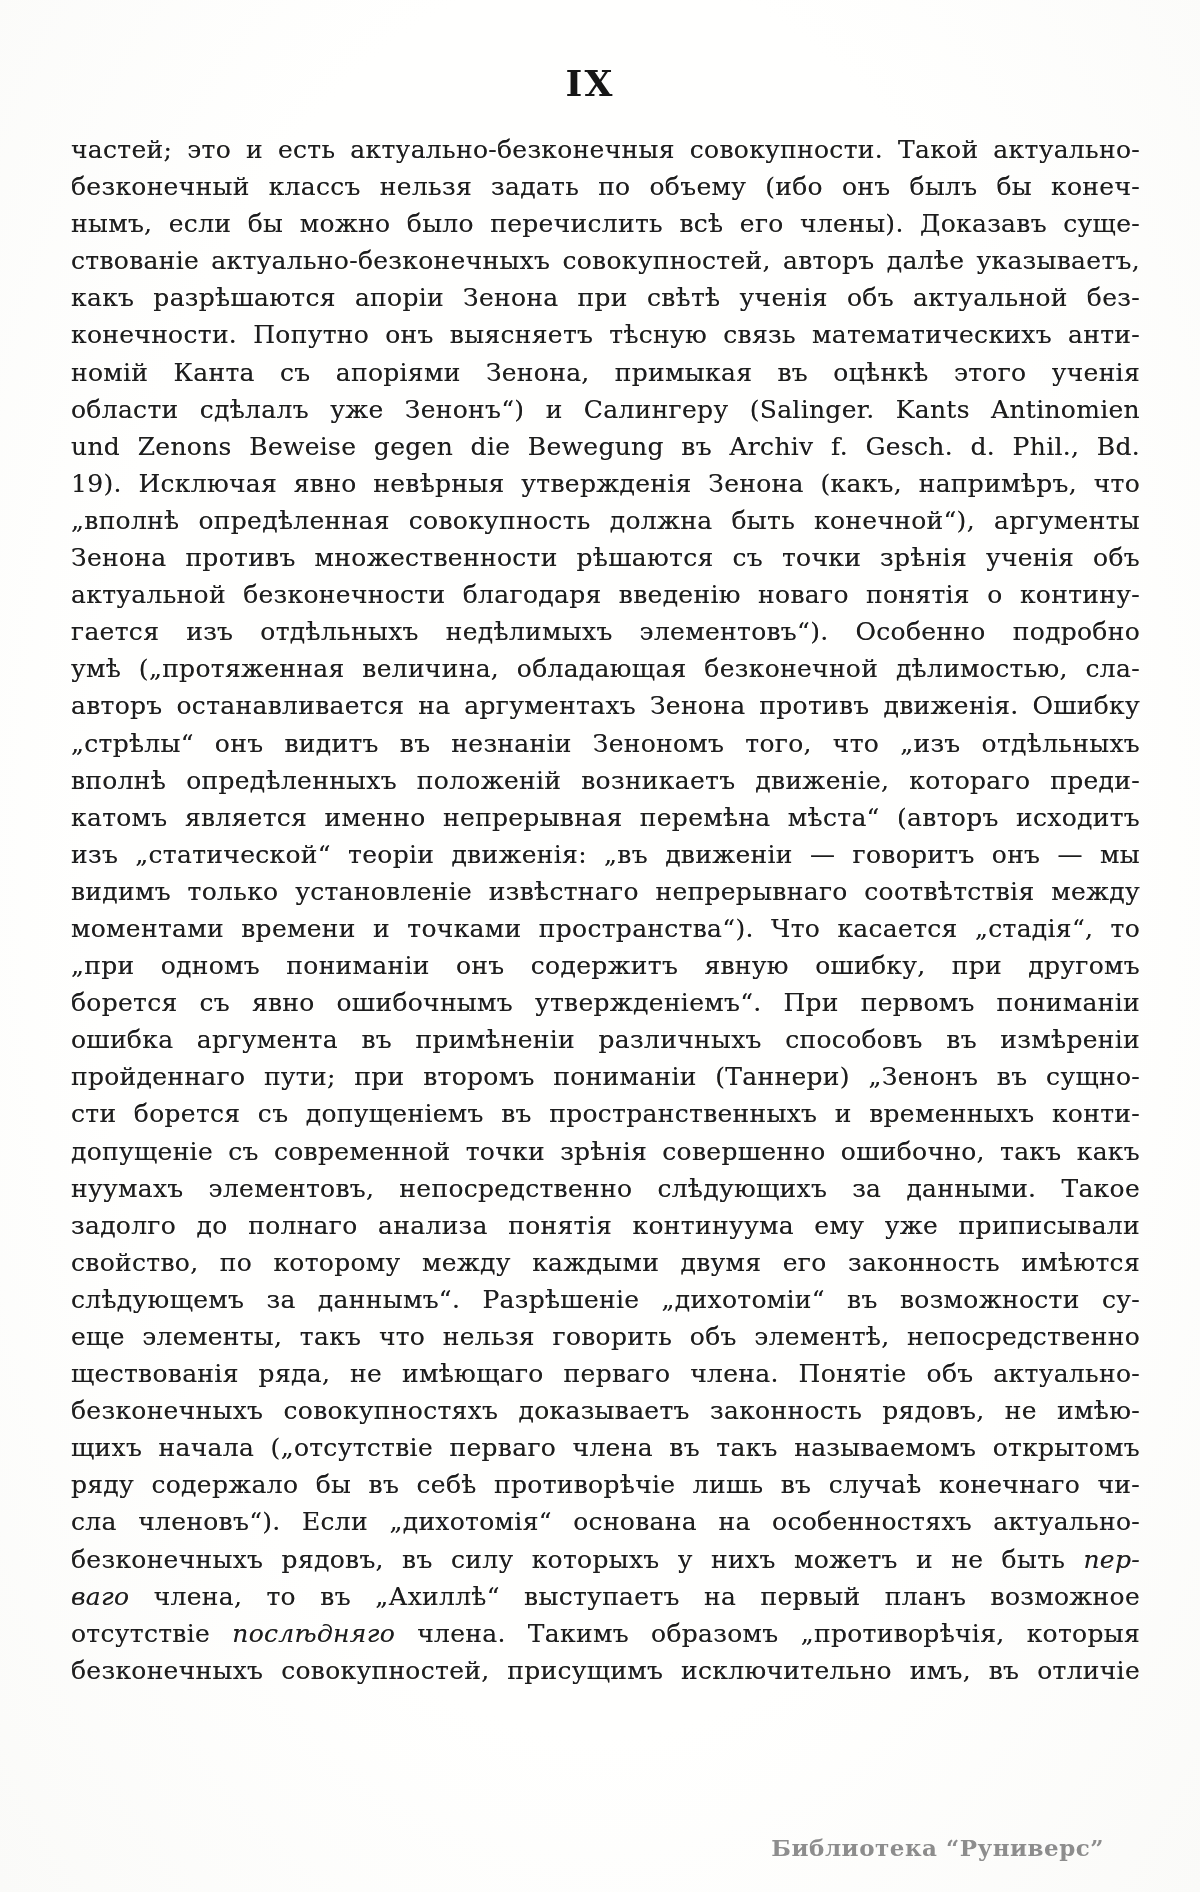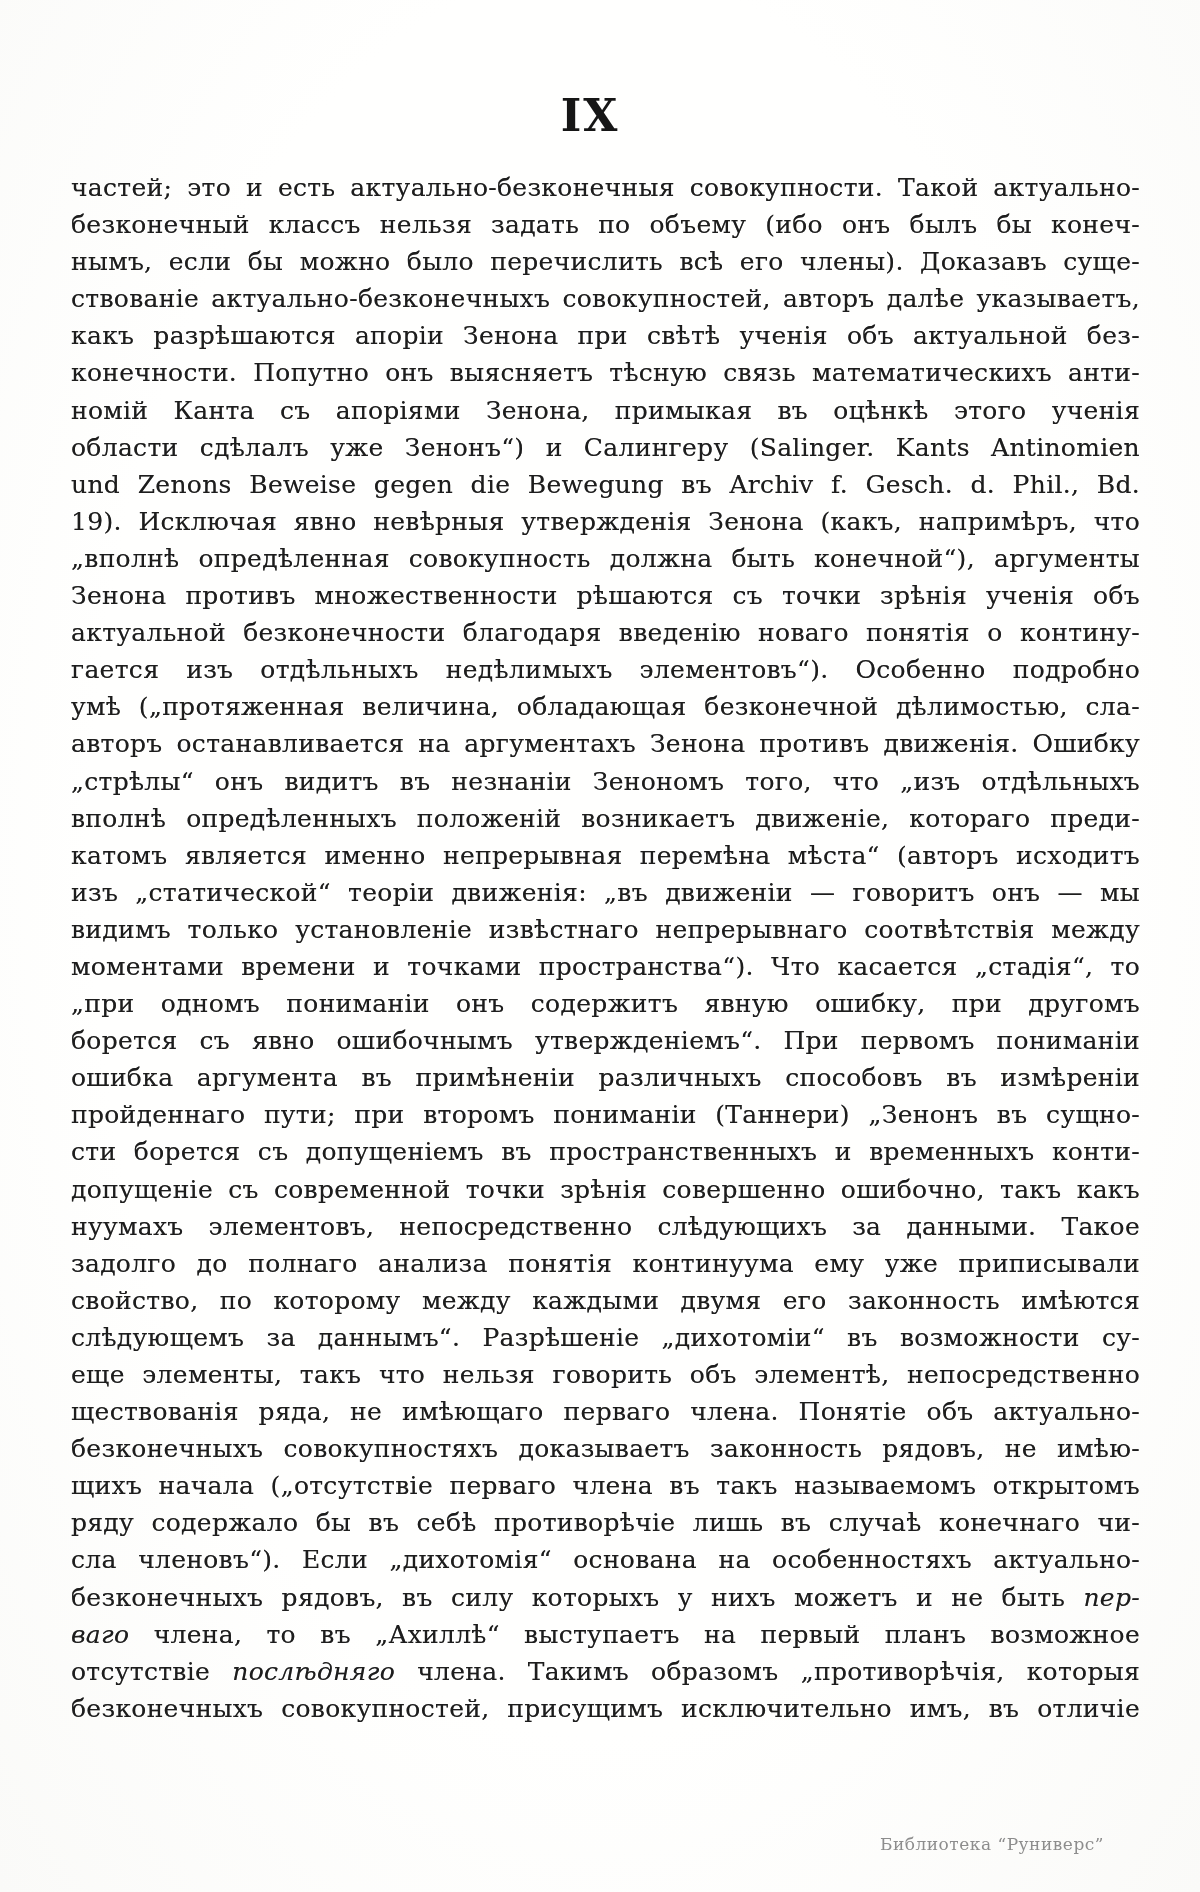--- a/index.html
+++ b/index.html
@@ -17,53 +17,51 @@
     overflow: hidden;
     font-family: "DejaVu Serif", "Liberation Serif", serif;
     color: #1d1d1d;
   }
   .page-number {
     position: absolute;
     top: 62px;
     left: 0;
     width: 1180px;
     text-align: center;
-    font-size: 44px;
+    font-size: 36px;
     font-weight: 600;
     letter-spacing: 2px;
     color: #161616;
-    margin-top: 28px;
   }
   .text-block {
     position: absolute;
     top: 131px;
     left: 71px;
     width: 1069px;
     font-size: 25px;
     line-height: 37.1px;
     letter-spacing: 0.3px;
     text-shadow: 0 0 0.5px rgba(20,20,20,0.55);
-    margin-top: 38px;
   }
   .line {
     text-align: justify;
     text-align-last: justify;
     white-space: normal;
     height: 37.1px;
     overflow: visible;
   }
   .line .it {
     font-style: italic;
   }
   .watermark {
     position: absolute;
     top: 1834px;
     right: 96px;
-    font-size: 17px;
-    font-weight: normal;
+    font-size: 23px;
+    font-weight: bold;
     color: #8d8d8d;
     letter-spacing: 0.5px;
   }
 </style>
 </head>
 <body>
 
 <div class="page">
   <div class="page-number">IX</div>
 

